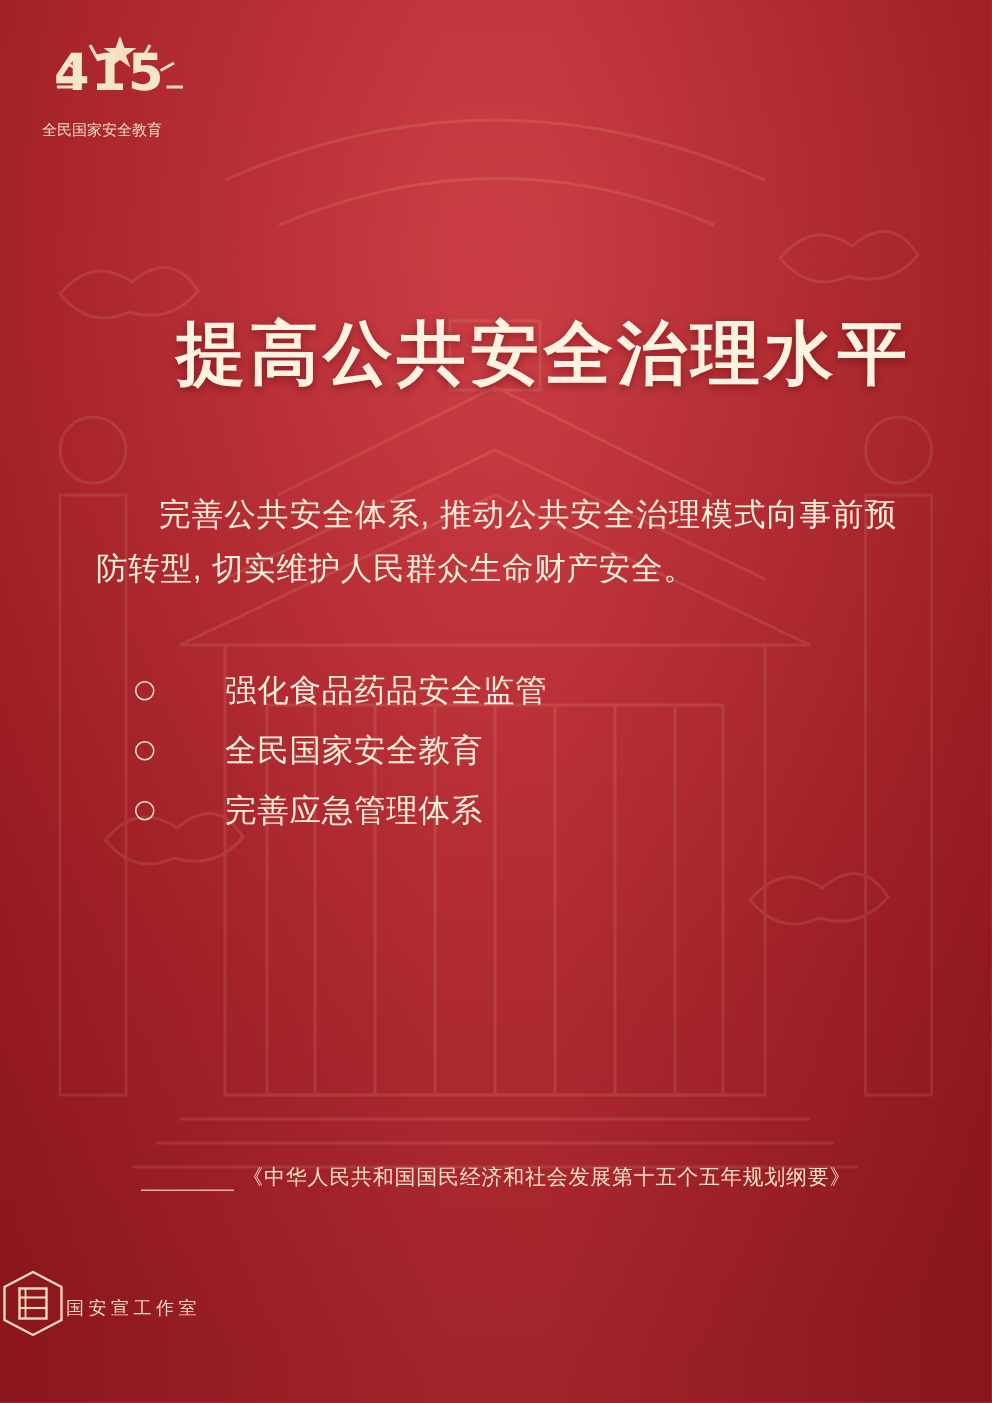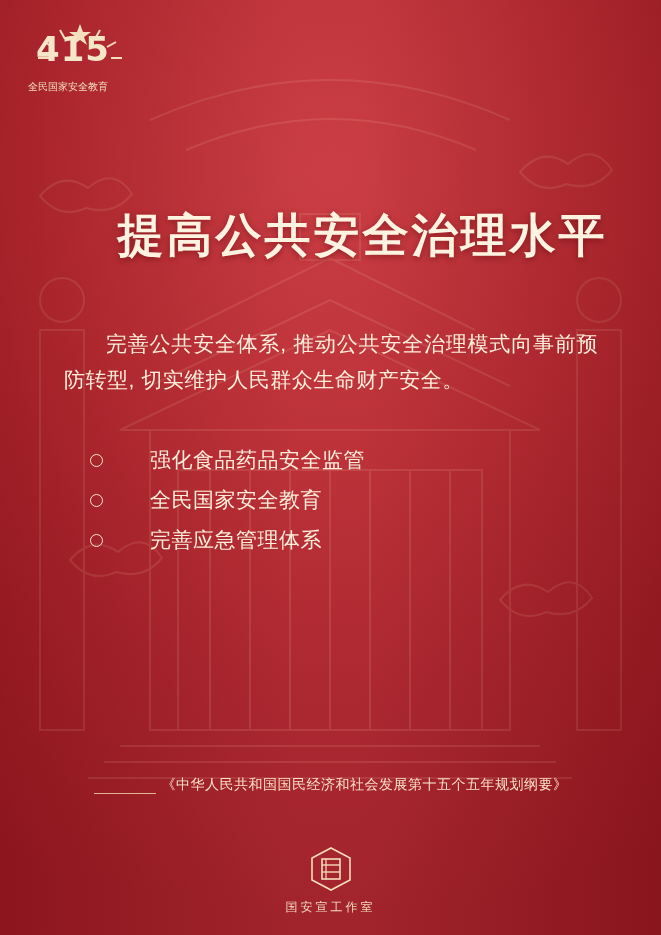--- a/index.html
+++ b/index.html
@@ -145,21 +145,21 @@
     opacity: 0.85;
   }
 
   
   .seal {
     position: absolute;
     top: 846px;
     left: 0;
     width: 100%;
     display: flex;
-    flex-direction: column;
+    flex-direction: row;
     align-items: center;
     font-family: Liberation Serif, serif;
   }
   .seal-icon { width: 44px; height: 46px; }
   .seal-text {
     margin-top: 7px;
     font-size: 12px;
     letter-spacing: 3px;
     color: #f6dcbb;
   }

